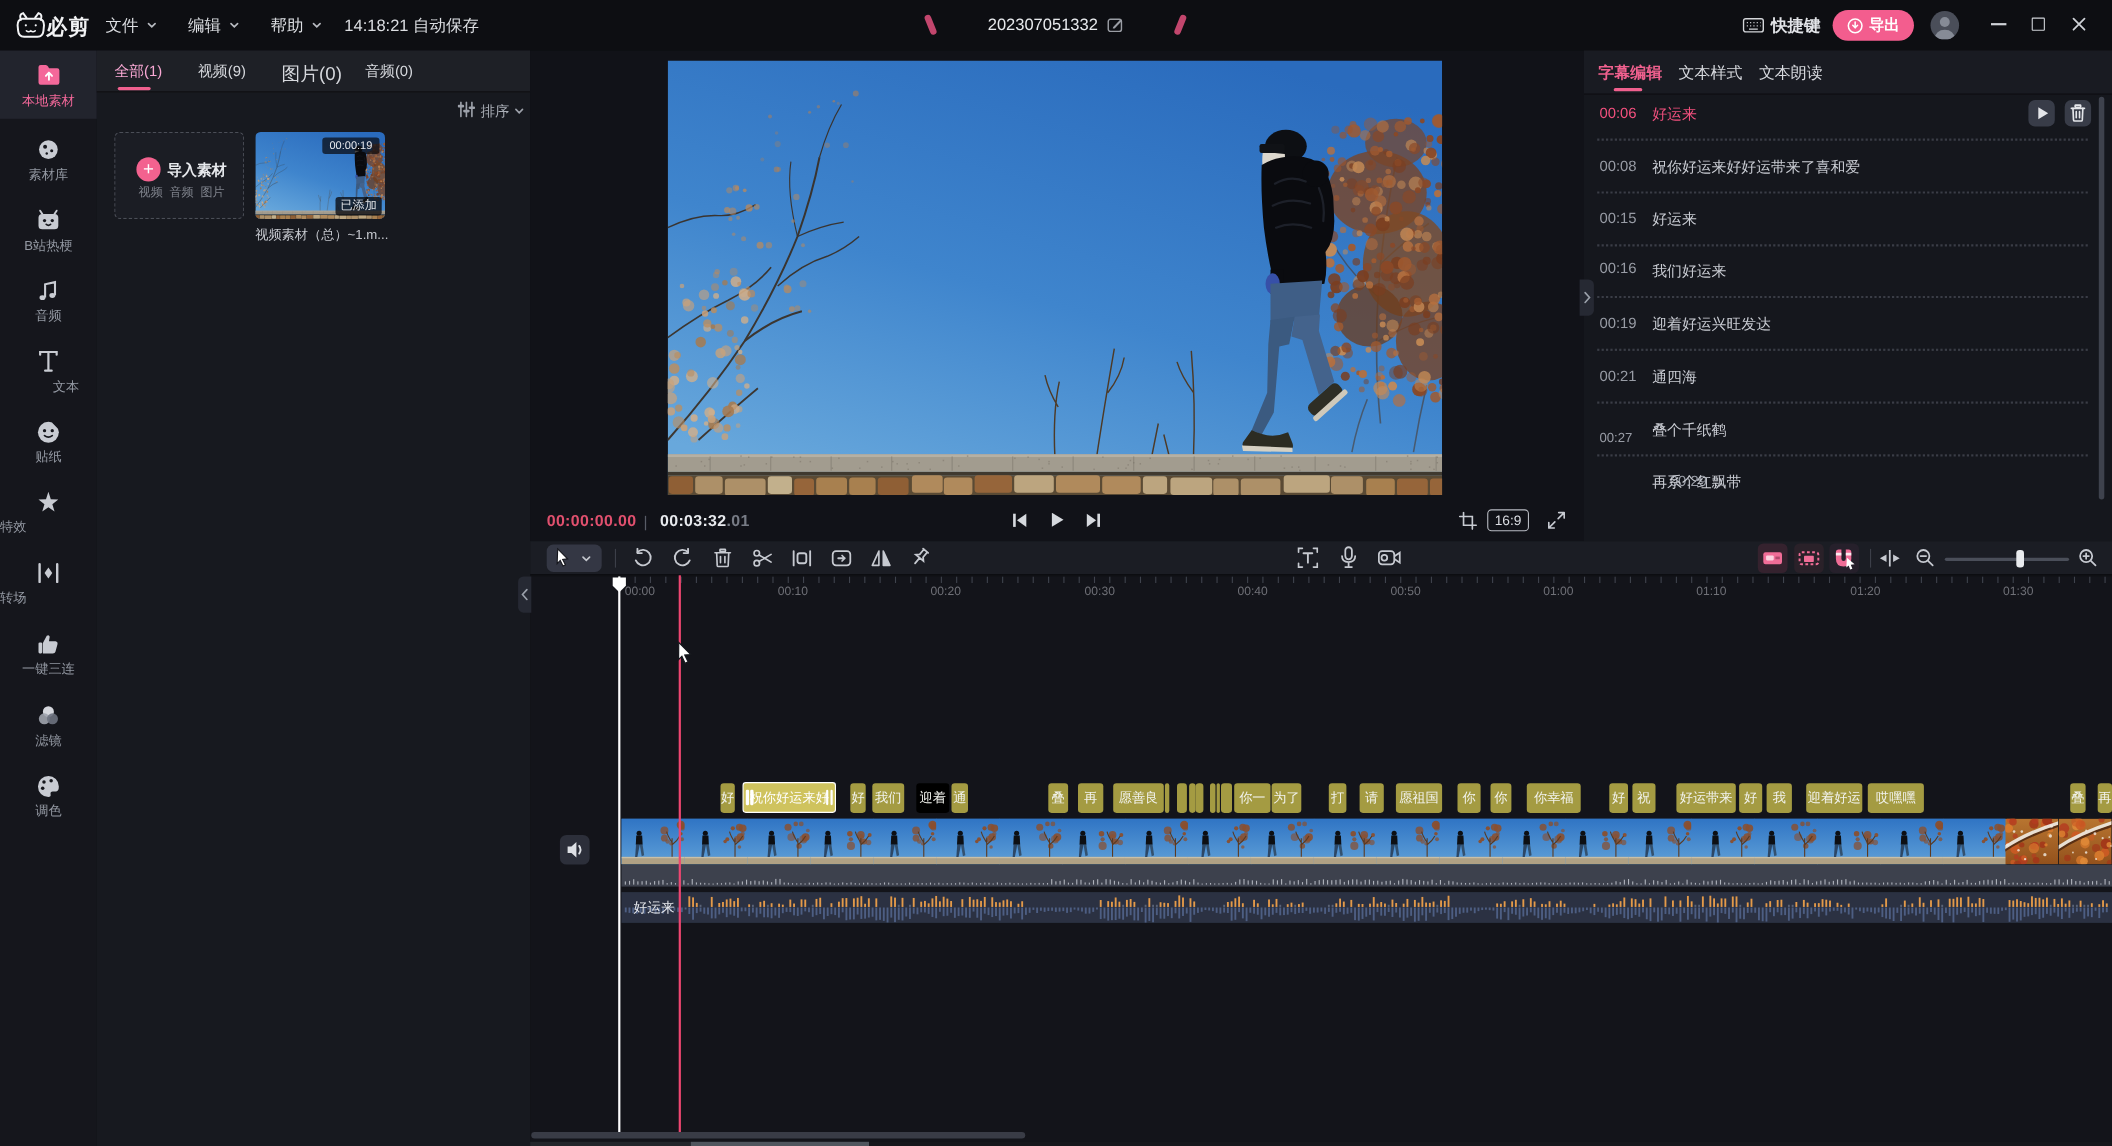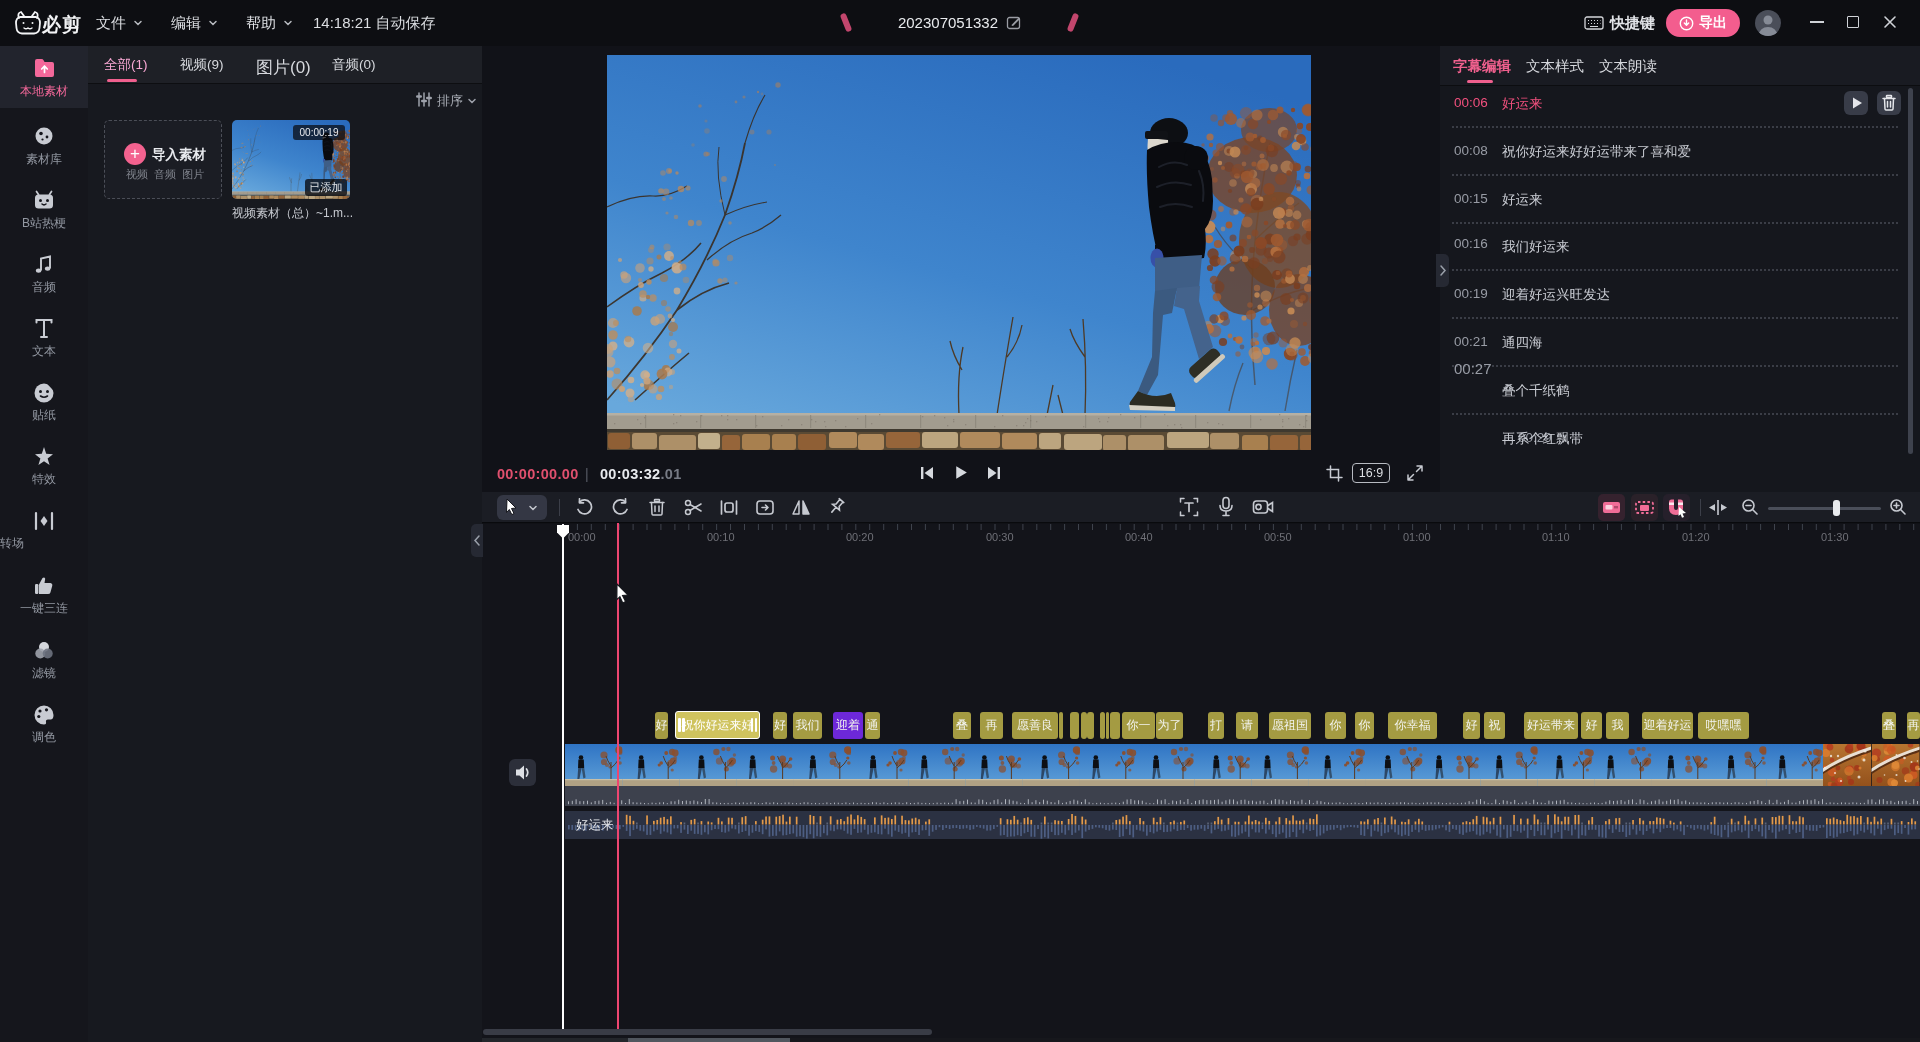--- a/index.html
+++ b/index.html
@@ -85,33 +85,33 @@
 <div class="abs" style="left:0;top:215px;width:88px;text-align:center;font-size:12px;color:#9398a2">B站热梗</div>
 <svg class="abs" style="left:33px;top:254px" width="22" height="21" viewBox="0 0 22 21">
       <path d="M8 16.5 V4.5 L17 2.5 V14.5" stroke="#c8cbd2" stroke-width="1.9" fill="none"></path>
       <ellipse cx="5.6" cy="16.6" rx="2.7" ry="2.2" fill="#c8cbd2"></ellipse>
       <ellipse cx="14.6" cy="14.6" rx="2.7" ry="2.2" fill="#c8cbd2"></ellipse>
     </svg>
 <div class="abs" style="left:0;top:279px;width:88px;text-align:center;font-size:12px;color:#9398a2">音频</div>
 <svg class="abs" style="left:33px;top:318px" width="22" height="21" viewBox="0 0 22 21">
       <path d="M3.5 4.5 V2 H18.5 V4.5 M11 2 V19 M8 19 H14" stroke="#c8cbd2" stroke-width="2" fill="none" stroke-linecap="round"></path>
     </svg>
-<div class="abs" style="left:0;top:343px;width:88px;text-align:center;font-size:12px;color:#9398a2">文本</div>
+<div class="abs" style="left:16px;top:343px;width:88px;text-align:center;font-size:12px;color:#9398a2">文本</div>
 <svg class="abs" style="left:33px;top:382px" width="22" height="21" viewBox="0 0 22 21">
       <circle cx="11" cy="11" r="9.5" fill="#c8cbd2"></circle>
       <path d="M14 1.8 L20.4 8.4 L20.4 2 Q20 1.4 19 1.5 Z" fill="#15161c"></path>
       <circle cx="7.5" cy="9.5" r="1.5" fill="#15161c"></circle>
       <circle cx="14.5" cy="9.5" r="1.5" fill="#15161c"></circle>
       <path d="M7.5 14 q3.5 2.6 7 0" stroke="#15161c" stroke-width="1.6" fill="none" stroke-linecap="round"></path>
     </svg>
 <div class="abs" style="left:0;top:407px;width:88px;text-align:center;font-size:12px;color:#9398a2">贴纸</div>
 <svg class="abs" style="left:33px;top:446px" width="22" height="21" viewBox="0 0 22 21">
       <path d="M11 1 L13.2 7.8 L20 8.2 L14.6 12.4 L16.6 19 L11 15.2 L5.4 19 L7.4 12.4 L2 8.2 L8.8 7.8 Z" fill="#c8cbd2"></path>
     </svg>
-<div class="abs" style="left:0;top:471px;width:88px;text-align:center;font-size:12px;color:#9398a2">特效</div>
+<div class="abs" style="left:0;top:471px;width:88px;font-size:12px;color:#9398a2">特效</div>
 <svg class="abs" style="left:33px;top:510px" width="22" height="21" viewBox="0 0 22 21">
       <path d="M3 3 V19 M19 3 V19" stroke="#c8cbd2" stroke-width="2.2" stroke-linecap="round"></path>
       <path d="M11 6 L14.5 11 L11 16 L7.5 11 Z" fill="#c8cbd2"></path>
     </svg>
 <div class="abs" style="left:0;top:535px;width:88px;text-align:left;font-size:12px;color:#9398a2">转场</div>
 <svg class="abs" style="left:33px;top:575px" width="22" height="21" viewBox="0 0 22 21">
       <path d="M6 9.5 L9.5 3 Q11.5 1.5 12.2 3.8 L11.5 8 L17.5 8 Q19.8 8.5 19.2 11 L17.4 17.5 Q17 19 15 19 L6 19 Z" fill="#c8cbd2"></path>
       <rect x="2" y="9" width="3.4" height="10" rx="1.2" fill="#c8cbd2"></rect>
     </svg>
 <div class="abs" style="left:0;top:600px;width:88px;text-align:center;font-size:12px;color:#9398a2">一键三连</div>
@@ -723,21 +723,21 @@
 <div class="abs" style="left:1452px;top:222px;width:446px;height:0;border-top:2px dotted #3a3d46"></div>
 <div class="abs" style="left:1454px;top:236px;font-size:13.5px;color:#989ca5">00:16</div>
 <div class="abs" style="left:1502px;top:238px;font-size:13.5px;color:#c9ccd3">我们好运来</div>
 <div class="abs" style="left:1452px;top:269px;width:446px;height:0;border-top:2px dotted #3a3d46"></div>
 <div class="abs" style="left:1454px;top:286px;font-size:13.5px;color:#989ca5">00:19</div>
 <div class="abs" style="left:1502px;top:286px;font-size:13.5px;color:#c9ccd3">迎着好运兴旺发达</div>
 <div class="abs" style="left:1452px;top:317px;width:446px;height:0;border-top:2px dotted #3a3d46"></div>
 <div class="abs" style="left:1454px;top:334px;font-size:13.5px;color:#989ca5">00:21</div>
 <div class="abs" style="left:1502px;top:334px;font-size:13.5px;color:#c9ccd3">通四海</div>
 <div class="abs" style="left:1452px;top:365px;width:446px;height:0;border-top:2px dotted #3a3d46"></div>
-<div class="abs" style="left:1454px;top:360px;font-size:15px;color:#989ca5">00:27</div>
+<div class="abs" style="left:1454px;top:391px;font-size:12px;color:#989ca5">00:27</div>
 <div class="abs" style="left:1502px;top:382px;font-size:13.5px;color:#c9ccd3">叠个千纸鹤</div>
 <div class="abs" style="left:1452px;top:413px;width:446px;height:0;border-top:2px dotted #3a3d46"></div>
 <div class="abs" style="left:1518px;top:430px;font-size:13.5px;color:#989ca5">00:29</div>
 <div class="abs" style="left:1502px;top:430px;font-size:13.5px;color:#c9ccd3">再系个红飘带</div>
 <div class="abs" style="left:1844px;top:91px;width:24px;height:24px;background:#383c48;border-radius:6px"><svg width="24" height="24" viewBox="0 0 24 24" fill="#e4e6ea">
         <path d="M9 6.5 L18 12 L9 17.5 Z"></path>
       </svg></div>
 <div class="abs" style="left:1877px;top:91px;width:24px;height:24px;background:#383c48;border-radius:6px"><svg width="24" height="24" viewBox="0 0 24 24" fill="none" stroke="#e4e6ea" stroke-width="1.5" stroke-linecap="round">
         <path d="M6 7.5 H18"></path>
         <rect x="9.5" y="4.5" width="5" height="2" rx="0.5"></rect>
@@ -2569,21 +2569,21 @@
       <div style="position:absolute;right:2px;top:6px;width:2.5px;height:14px;background:#fff;border-radius:1px"></div>
       <div style="position:absolute;right:6px;top:6px;width:2.5px;height:14px;background:#fff;border-radius:1px"></div>
       <span style="font-size:12px;color:#fff;white-space:nowrap">祝你好运来好</span>
     </div>
 <div class="abs" style="left:773px;top:712px;width:14px;height:27px;background:#a49b42;border-radius:3px;overflow:hidden;display:flex;align-items:center;justify-content:center">
       <span style="font-size:12px;color:#f2f3ee;white-space:nowrap">好</span>
     </div>
 <div class="abs" style="left:793px;top:712px;width:29px;height:27px;background:#a49b42;border-radius:3px;overflow:hidden;display:flex;align-items:center;justify-content:center">
       <span style="font-size:12px;color:#f2f3ee;white-space:nowrap">我们</span>
     </div>
-<div class="abs" style="left:833px;top:712px;width:30px;height:27px;background:#6d28d9;border-radius:3px;overflow:hidden;display:flex;align-items:center;justify-content:center">
+<div class="abs" style="left:833px;top:712px;width:30px;height:27px;background:#000000;border-radius:3px;overflow:hidden;display:flex;align-items:center;justify-content:center">
       <span style="font-size:12px;color:#f2f3ee;white-space:nowrap">迎着</span>
     </div>
 <div class="abs" style="left:865px;top:712px;width:15px;height:27px;background:#a49b42;border-radius:3px;overflow:hidden;display:flex;align-items:center;justify-content:center">
       <span style="font-size:12px;color:#f2f3ee;white-space:nowrap">通</span>
     </div>
 <div class="abs" style="left:953px;top:712px;width:18px;height:27px;background:#a49b42;border-radius:3px;overflow:hidden;display:flex;align-items:center;justify-content:center">
       <span style="font-size:12px;color:#f2f3ee;white-space:nowrap">叠</span>
     </div>
 <div class="abs" style="left:980px;top:712px;width:23px;height:27px;background:#a49b42;border-radius:3px;overflow:hidden;display:flex;align-items:center;justify-content:center">
       <span style="font-size:12px;color:#f2f3ee;white-space:nowrap">再</span>

